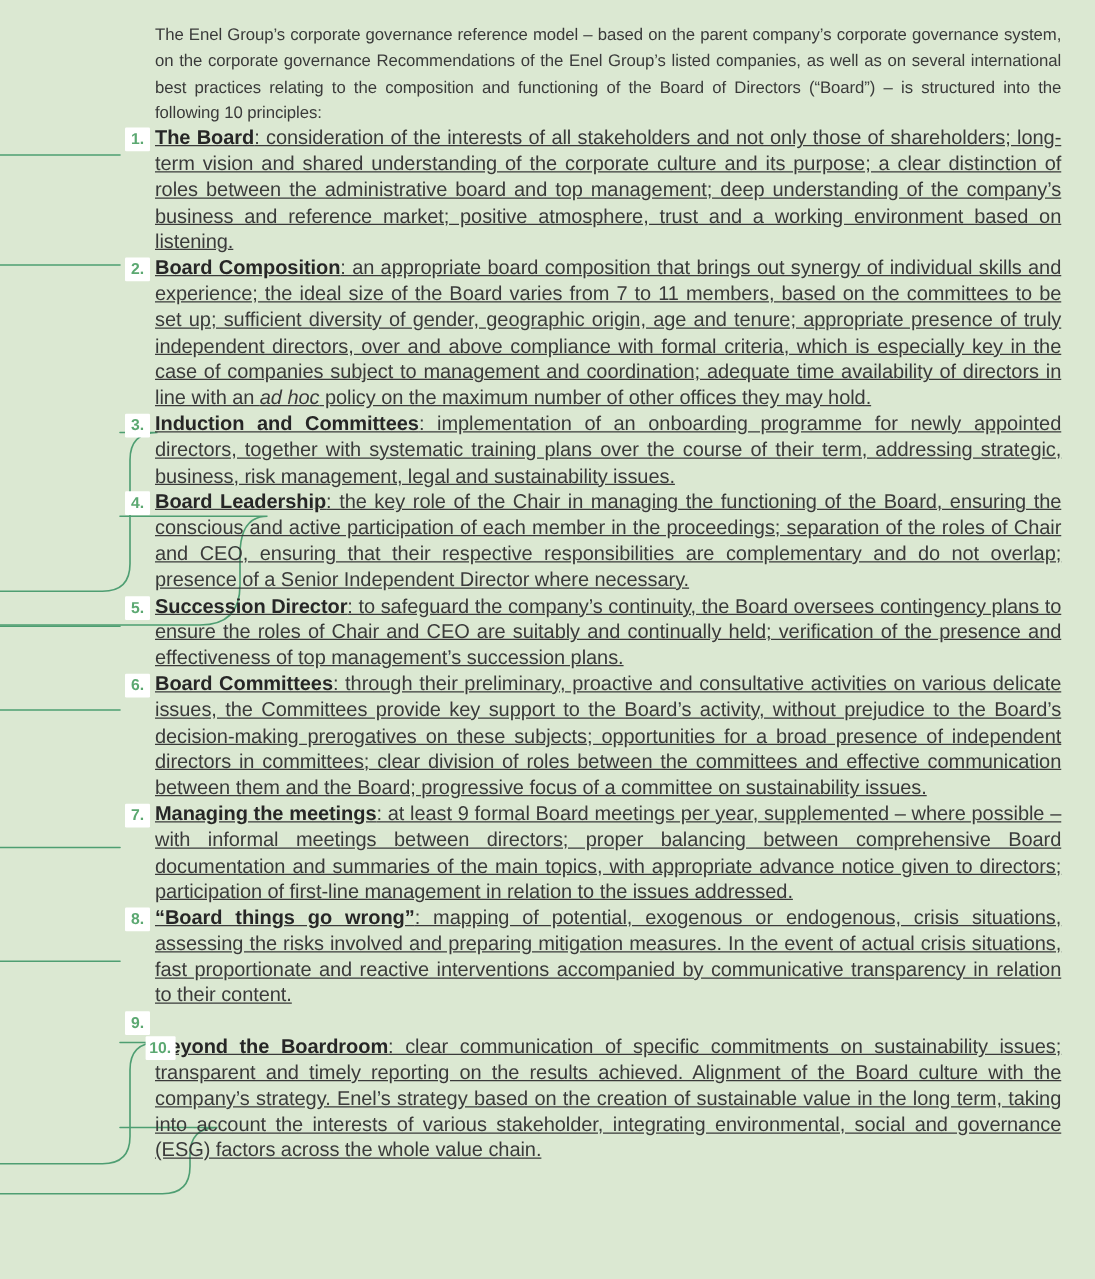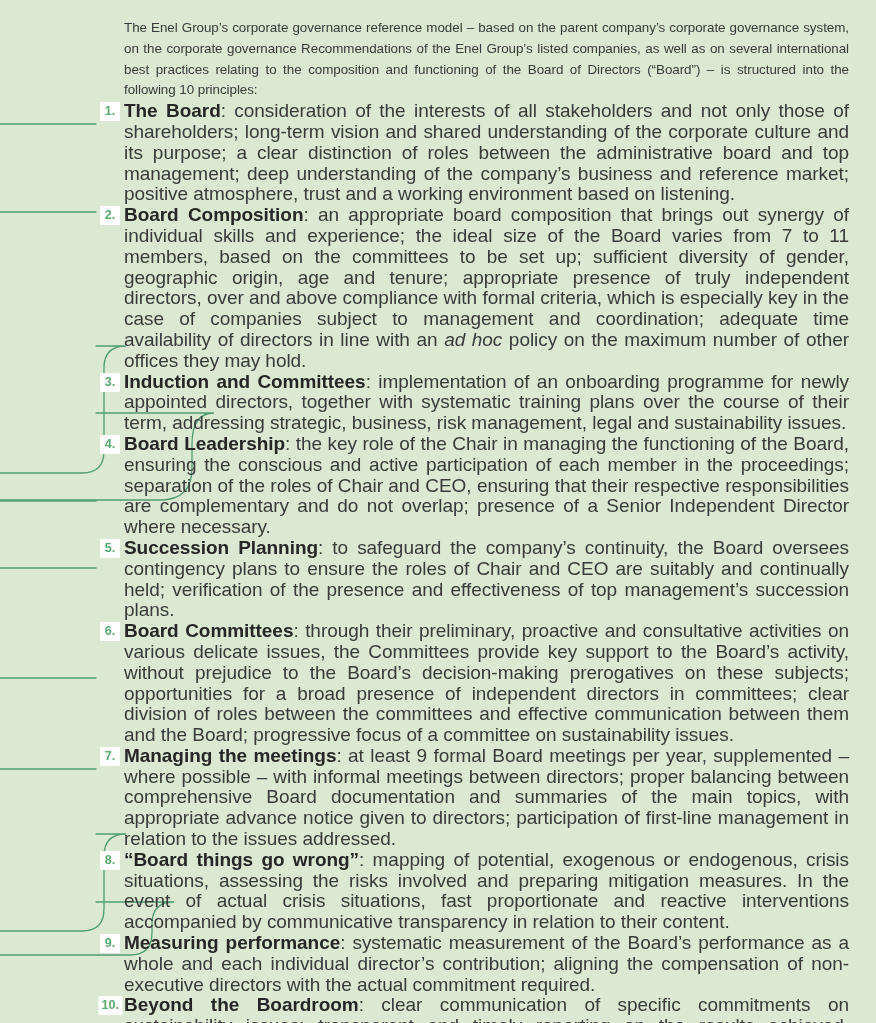--- a/index.html
+++ b/index.html
@@ -78,28 +78,29 @@
     font-size: 12.6px;
     font-weight: bold;
     line-height: 19px;
     text-align: center;
     padding: 0 3px;
     border-radius: 1px;
     white-space: nowrap;
     transform: translateX(-100%);
     margin-left: 22px;
   }
-  .badge.wide { margin-left: 24px; }
+  .badge.wide { margin-left: 42px; }
 
   .ptext {
     width: 725px;
-    font-size: 19px;
+    font-size: 16px;
     line-height: 20.8px;
     text-align: justify;
     letter-spacing: -0.05px;
+    text-decoration: underline;
   }
   .ptext .term {
     font-weight: bold;
     color: #262626;
   }
   .ptext em { font-style: italic; }
 </style>
 </head>
 <body>
 
@@ -152,41 +153,40 @@
         <div class="ptext"><span class="term">Induction and Committees</span><span>: implementation of an onboarding programme for newly appointed directors, together with systematic training plans over the course of their term, addressing strategic, business, risk management, legal and sustainability issues.</span></div>
       </li>
 
       <li class="principle">
         <span class="badge">4.</span>
         <div class="ptext"><span class="term">Board Leadership</span><span>: the key role of the Chair in managing the functioning of the Board, ensuring the conscious and active participation of each member in the proceedings; separation of the roles of Chair and CEO, ensuring that their respective responsibilities are complementary and do not overlap; presence of a Senior Independent Director where necessary.</span></div>
       </li>
 
       <li class="principle">
         <span class="badge">5.</span>
-        <div class="ptext"><span class="term">Succession Planning</span><span>: to safeguard the company’s continuity, the Board oversees contingency plans to ensure the roles of Chair and CEO are suitably and continually held; verification of the presence and effectiveness of top management’s succession plans.</span></div>
+        <div class="ptext"><span class="term">Succession Director</span><span>: to safeguard the company’s continuity, the Board oversees contingency plans to ensure the roles of Chair and CEO are suitably and continually held; verification of the presence and effectiveness of top management’s succession plans.</span></div>
       </li>
 
       <li class="principle">
         <span class="badge">6.</span>
         <div class="ptext"><span class="term">Board Committees</span><span>: through their preliminary, proactive and consultative activities on various delicate issues, the Committees provide key support to the Board’s activity, without prejudice to the Board’s decision-making prerogatives on these subjects; opportunities for a broad presence of independent directors in committees; clear division of roles between the committees and effective communication between them and the Board; progressive focus of a committee on sustainability issues.</span></div>
       </li>
 
       <li class="principle">
         <span class="badge">7.</span>
         <div class="ptext"><span class="term">Managing the meetings</span><span>: at least 9 formal Board meetings per year, supplemented – where possible – with informal meetings between directors; proper balancing between comprehensive Board documentation and summaries of the main topics, with appropriate advance notice given to directors; participation of first-line management in relation to the issues addressed.</span></div>
       </li>
 
       <li class="principle">
         <span class="badge">8.</span>
         <div class="ptext"><span class="term">“Board things go wrong”</span><span>: mapping of potential, exogenous or endogenous, crisis situations, assessing the risks involved and preparing mitigation measures. In the event of actual crisis situations, fast proportionate and reactive interventions accompanied by communicative transparency in relation to their content.</span></div>
       </li>
 
       <li class="principle">
         <span class="badge">9.</span>
-        <div class="ptext"><span class="term">Measuring performance</span><span>: systematic measurement of the Board’s performance as a whole and each individual director’s contribution; aligning the compensation of non-executive directors with the actual commitment required.</span></div>
       </li>
 
       <li class="principle">
         <span class="badge wide">10.</span>
         <div class="ptext"><span class="term">Beyond the Boardroom</span><span>: clear communication of specific commitments on sustainability issues; transparent and timely reporting on the results achieved. Alignment of the Board culture with the company’s strategy. Enel’s strategy based on the creation of sustainable value in the long term, taking into account the interests of various stakeholder, integrating environmental, social and governance (ESG) factors across the whole value chain.</span></div>
       </li>
 
     </ol>
   </div>
 </div>

